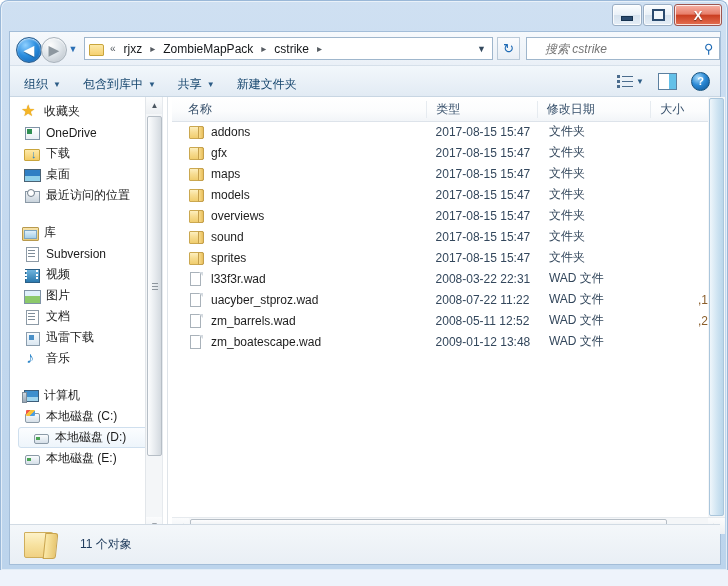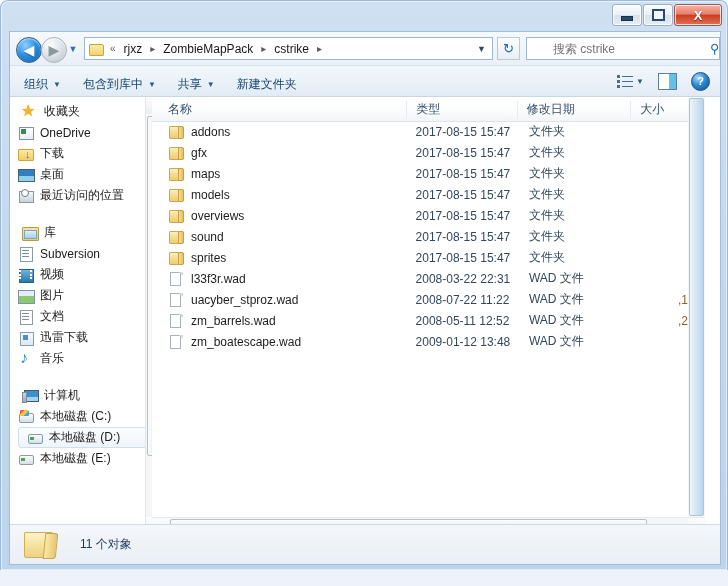--- a/index.html
+++ b/index.html
@@ -189,22 +189,23 @@
     left: 516px; top: 5px;
     width: 194px; height: 23px;
     background: #ffffff;
     border: 1px solid #9fb6cc;
     box-sizing: border-box;
     display: flex; align-items: center;
   }
   #search-input {
     border: none; outline: none;
     flex: 1;
-    margin-left: 24px;
+    margin-left: 16px;
     font-size: 12px;
+    font-style: italic;
     color: #6c7378;
     font-family: "Liberation Sans", sans-serif;
     background: transparent;
   }
   #search-icon {
     margin-right: 7px;
     color: #1f6bb5;
     font-size: 13px;
   }
 
@@ -289,21 +290,21 @@
   .nav-row {
     display: flex;
     align-items: center;
     height: 21px;
     font-size: 12px;
     color: #1b1b1b;
     padding-left: 12px;
     white-space: nowrap;
   }
   .nav-row.header { font-weight: normal; }
-  .nav-row.child { padding-left: 8px; }
+  .nav-row.child { padding-left: 14px; }
   .nav-row.selected {
     background: linear-gradient(to bottom, #fbfdff 0%, #eef5fb 100%);
     border: 1px solid #cfdfee;
     border-radius: 3px;
     margin: 0 6px 0 8px;
     height: 19px;
   }
   .nav-ico {
     width: 16px; height: 16px;
     margin-right: 6px;
@@ -524,21 +525,21 @@
     left: 152px; top: 0;
     width: 4px; height: 437px;
     background: #ffffff;
     border-left: 1px solid #e6eaee;
     border-right: 1px solid #dfe4e9;
   }
 
   
   #file-pane {
     position: absolute;
-    left: 142px; top: 0;
+    left: 162px; top: 0;
     width: 553px; height: 437px;
     background: #ffffff;
     overflow: hidden;
   }
   #column-header {
     position: absolute;
     left: 0; top: 0;
     width: 536px; height: 24px;
     background: linear-gradient(to bottom,#ffffff 0%, #fbfcfd 60%, #f2f5f8 100%);
     border-bottom: 1px solid #dde3ea;

